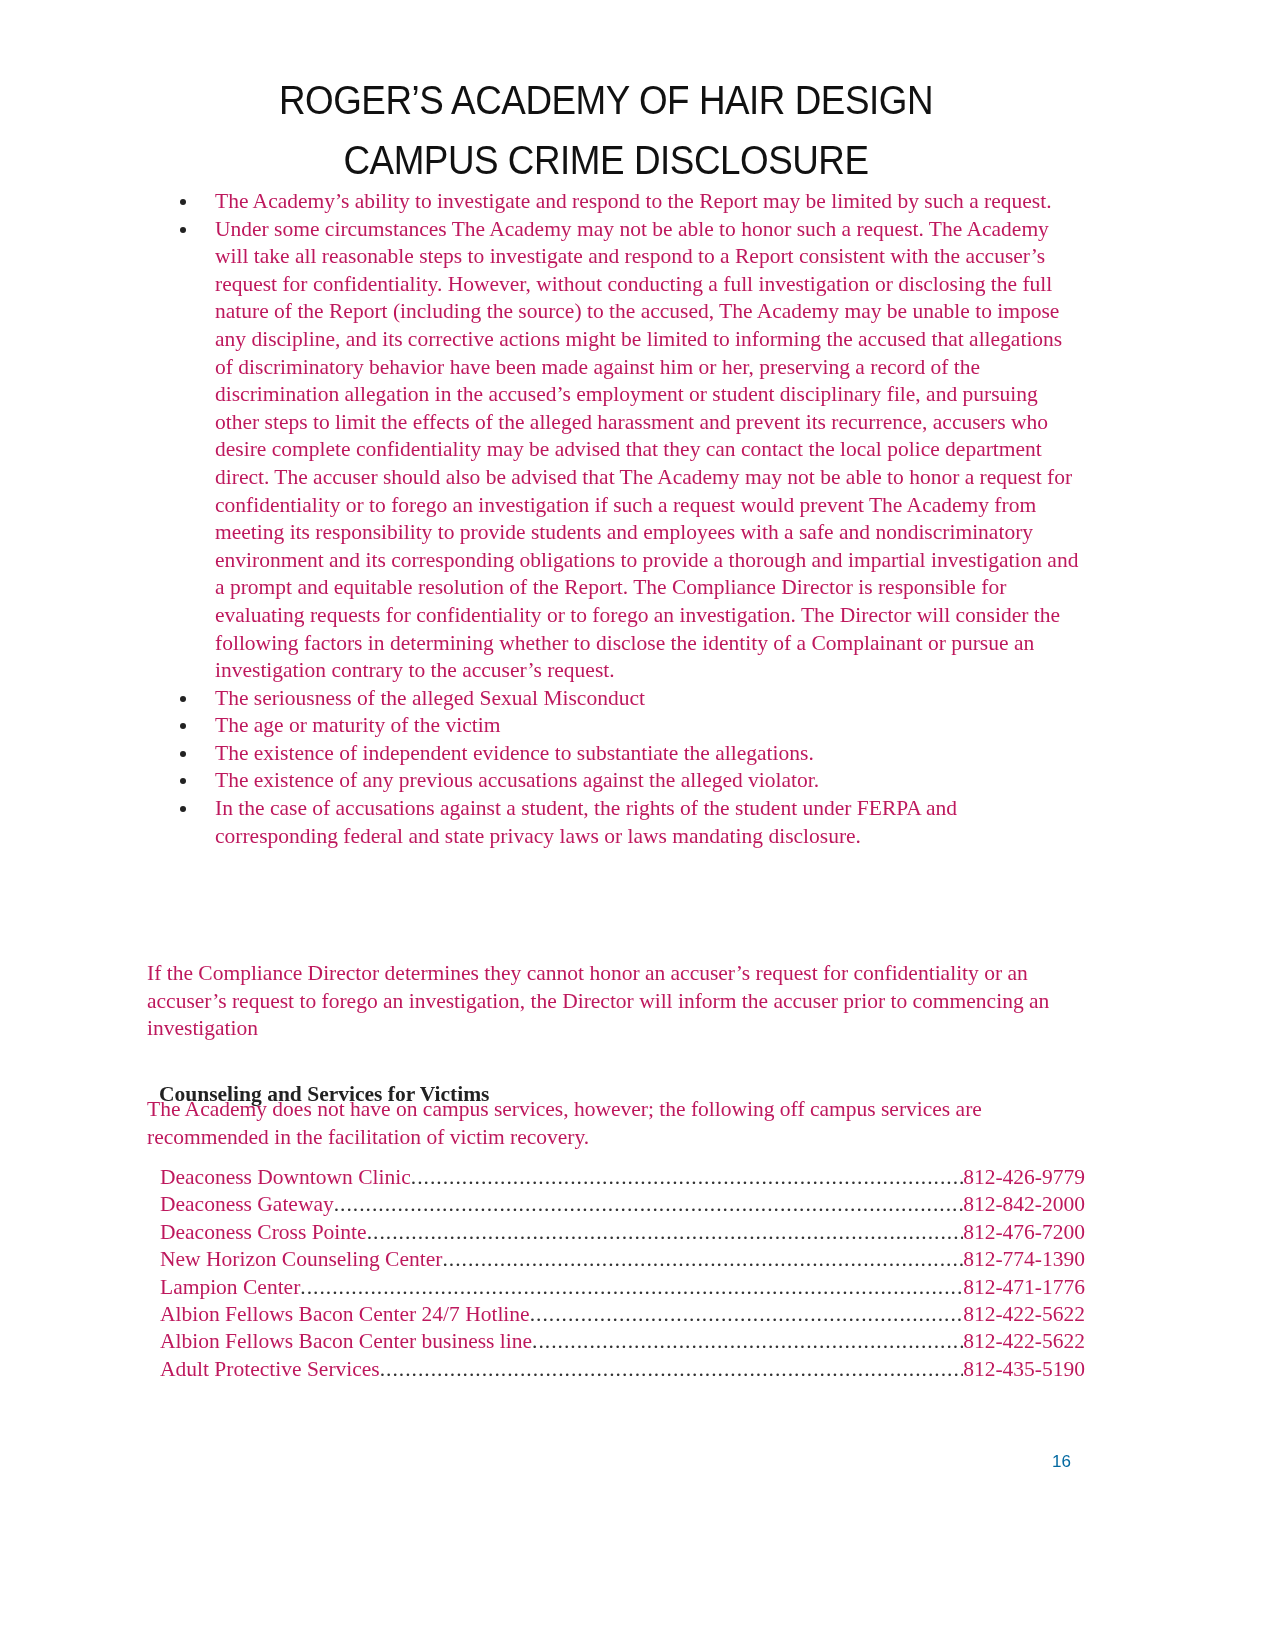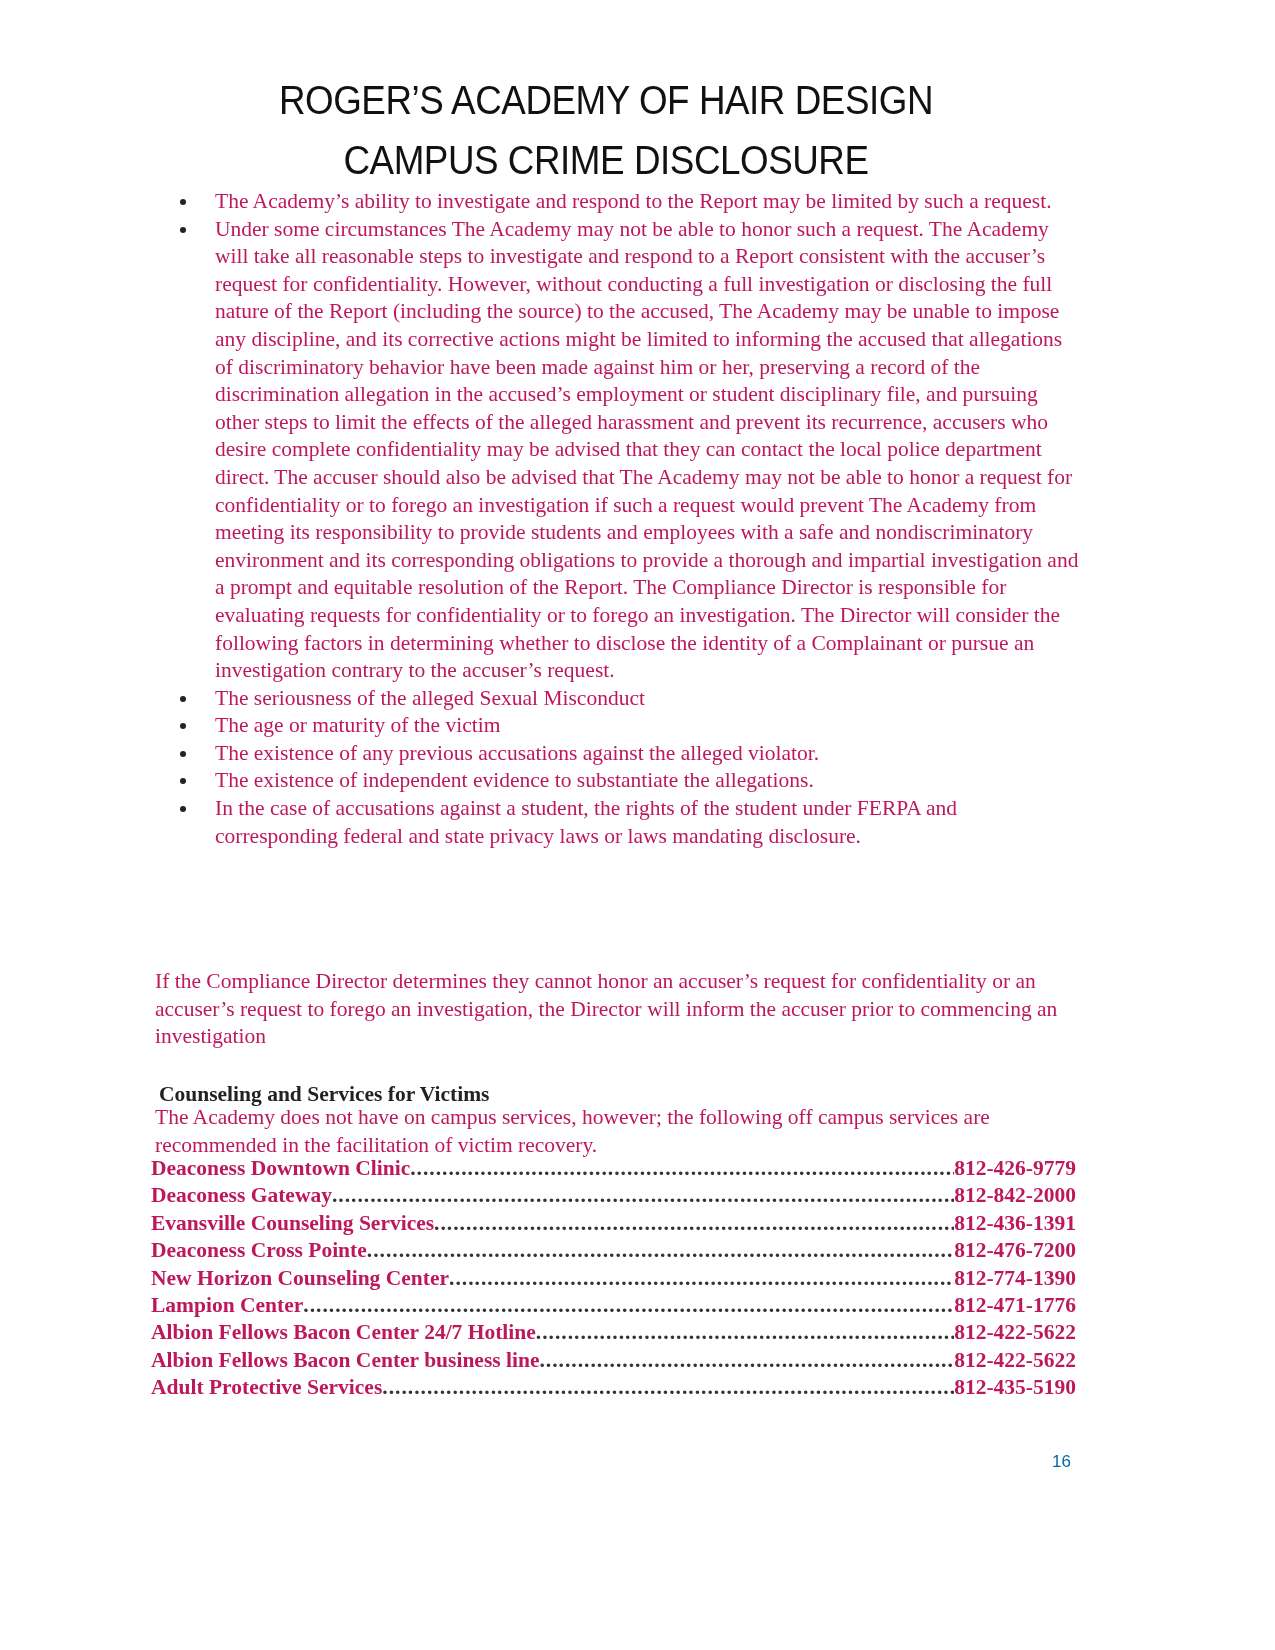--- a/index.html
+++ b/index.html
@@ -15,25 +15,25 @@
   .title.t2 { top: 138px; }
   .body-text {
     font-family: "Liberation Serif", "DejaVu Serif", serif;
     font-size: 21.5px; line-height: 27.6px; color: #be185d;
   }
   .bullets { position: absolute; left: 143px; top: 188px; width: 940px; margin: 0; padding: 0; list-style: none; }
   .bullets li { position: relative; padding-left: 72px; margin: 0; }
   .bullets li .dot {
     position: absolute; left: 37px; top: 11px; width: 6px; height: 6px; border-radius: 50%; background: #222;
   }
-  .para { position: absolute; left: 143px; width: 940px; margin: 12px; }
+  .para { position: absolute; left: 143px; width: 940px; margin: 4px; }
   .para.p1 { top: 956px; }
   .heading { position: absolute; left: 143px; top: 1065px; font-weight: bold; margin: 16px; color: #222; }
   .para.p2 { top: 1092px; }
-  .services { position: absolute; left: 143px; top: 1147px; width: 925px; margin: 8px; padding: 0; list-style: none; font-weight: bold; }
+  .services { position: absolute; left: 143px; top: 1147px; width: 925px; margin: 17px; padding: 0; list-style: none; }
   .services li { display: flex; align-items: baseline; height: 27.4px; white-space: nowrap; overflow: hidden; }
   .services .name { flex: 0 0 auto; }
   .services .leader { flex: 1 1 auto; overflow: hidden; color: #333; letter-spacing: 1px; }
   .services .leader::after { content: "........................................................................................................................................................................................................................................"; }
   .services .phone { flex: 0 0 auto; }
   .page-number {
     position: absolute; left: 1052px; top: 1452px;
     font-family: "Liberation Sans", "DejaVu Sans", sans-serif; font-size: 17px; color: #0369a1;
   }
 </style>
@@ -43,45 +43,40 @@
 <div class="page">
 
   <div class="title t1">ROGER’S ACADEMY OF HAIR DESIGN</div>
   <div class="title t2">CAMPUS CRIME DISCLOSURE</div>
 
   <ul class="bullets body-text">
     <li><span class="dot"></span><span>The Academy’s ability to investigate and respond to the Report may be limited by such a request.</span></li>
     <li><span class="dot"></span><span>Under some circumstances The Academy may not be able to honor such a request. The Academy will take all reasonable steps to investigate and respond to a Report consistent with the accuser’s request for confidentiality. However, without conducting a full investigation or disclosing the full nature of the Report (including the source) to the accused, The Academy may be unable to impose any discipline, and its corrective actions might be limited to informing the accused that allegations of discriminatory behavior have been made against him or her, preserving a record of the discrimination allegation in the accused’s employment or student disciplinary file, and pursuing other steps to limit the effects of the alleged harassment and prevent its recurrence, accusers who desire complete confidentiality may be advised that they can contact the local police department direct. The accuser should also be advised that The Academy may not be able to honor a request for confidentiality or to forego an investigation if such a request would prevent The Academy from meeting its responsibility to provide students and employees with a safe and nondiscriminatory environment and its corresponding obligations to provide a thorough and impartial investigation and a prompt and equitable resolution of the Report. The Compliance Director is responsible for evaluating requests for confidentiality or to forego an investigation. The Director will consider the following factors in determining whether to disclose the identity of a Complainant or pursue an investigation contrary to the accuser’s request.</span></li>
     <li><span class="dot"></span><span>The seriousness of the alleged Sexual Misconduct</span></li>
     <li><span class="dot"></span><span>The age or maturity of the victim</span></li>
+    <li><span class="dot"></span><span>The existence of independent evidence to substantiate the allegations.</span></li>
     <li><span class="dot"></span><span>The existence of any previous accusations against the alleged violator.</span></li>
-    <li><span class="dot"></span><span>The existence of independent evidence to substantiate the allegations.</span></li>
     <li><span class="dot"></span><span>In the case of accusations against a student, the rights of the student under FERPA and corresponding federal and state privacy laws or laws mandating disclosure.</span></li>
   </ul>
 
   <p class="para p1 body-text">If the Compliance Director determines they cannot honor an accuser’s request for confidentiality or an accuser’s request to forego an investigation, the Director will inform the accuser prior to commencing an investigation</p>
 
   <h3 class="heading body-text">Counseling and Services for Victims</h3>
   <p class="para p2 body-text">The Academy does not have on campus services, however; the following off campus services are recommended in the facilitation of victim recovery.</p>
 
   <ul class="services body-text">
     <li>
         <span class="name">Deaconess Downtown Clinic</span>
         <span class="leader"></span>
         <span class="phone">812-426-9779</span>
       </li>
     <li>
         <span class="name">Deaconess Gateway</span>
         <span class="leader"></span>
         <span class="phone">812-842-2000</span>
-      </li>
-    <li>
-        <span class="name">Evansville Counseling Services</span>
-        <span class="leader"></span>
-        <span class="phone">812-436-1391</span>
       </li>
     <li>
         <span class="name">Deaconess Cross Pointe</span>
         <span class="leader"></span>
         <span class="phone">812-476-7200</span>
       </li>
     <li>
         <span class="name">New Horizon Counseling Center</span>
         <span class="leader"></span>
         <span class="phone">812-774-1390</span>

